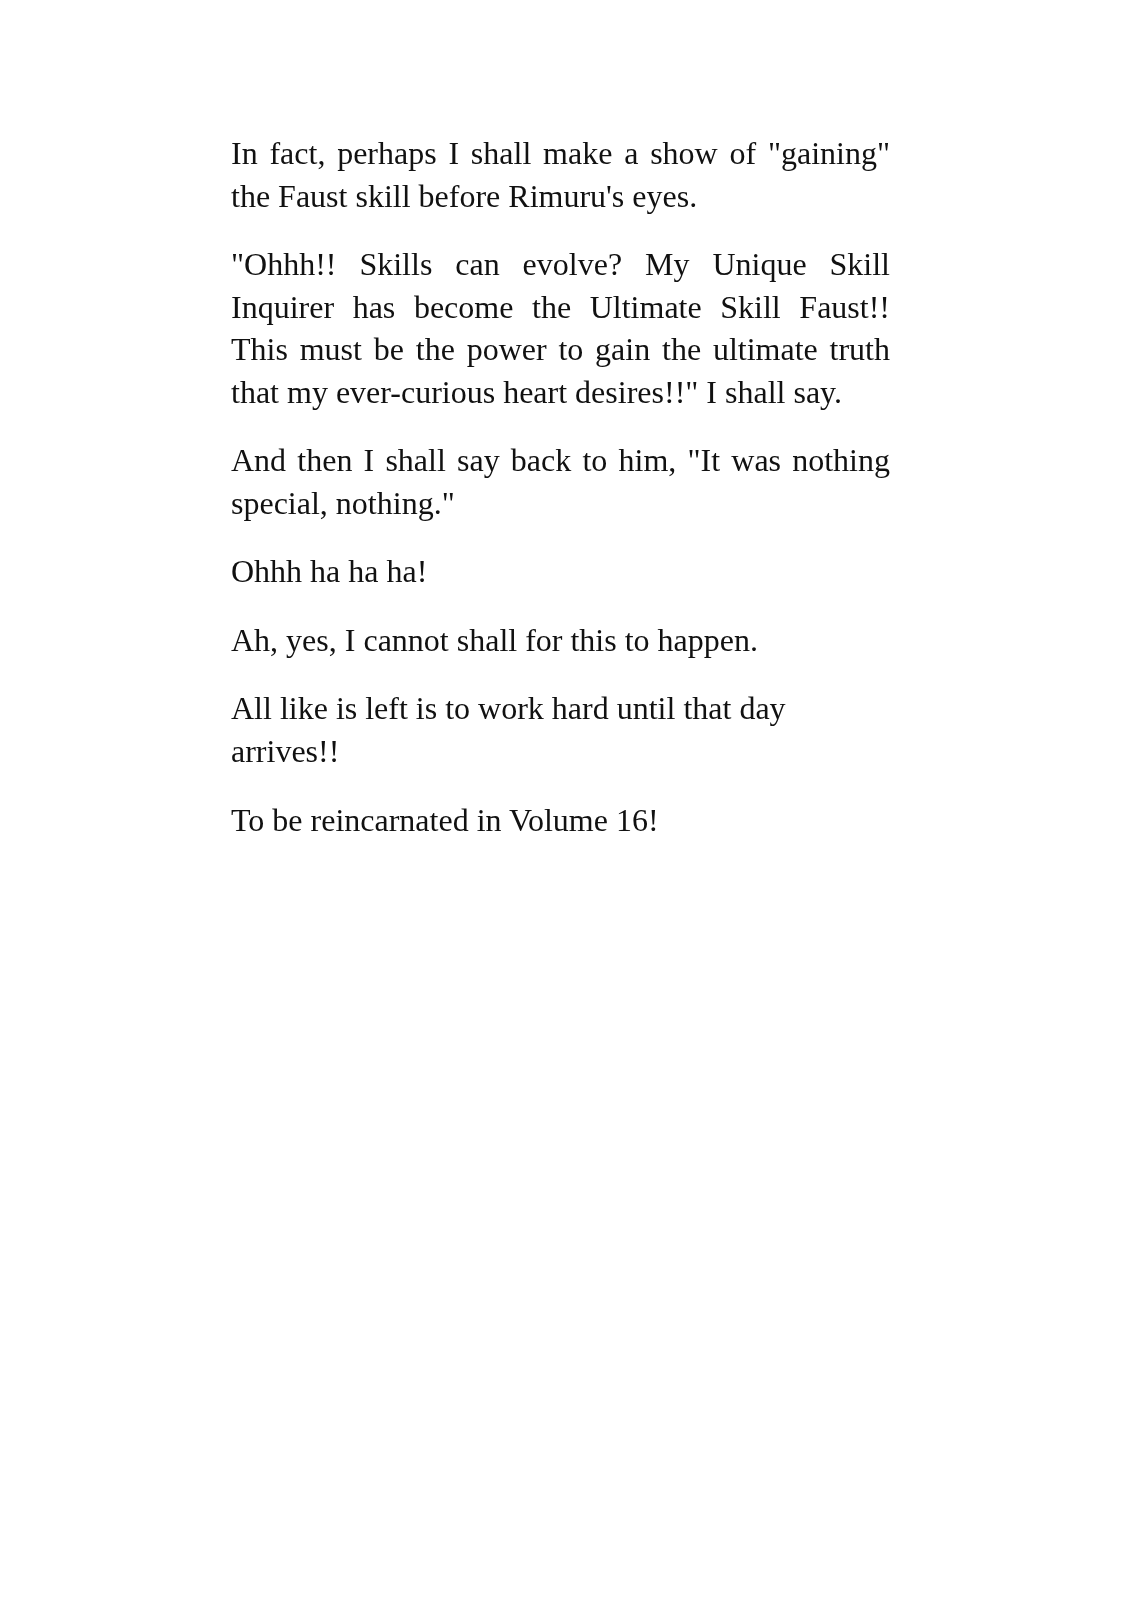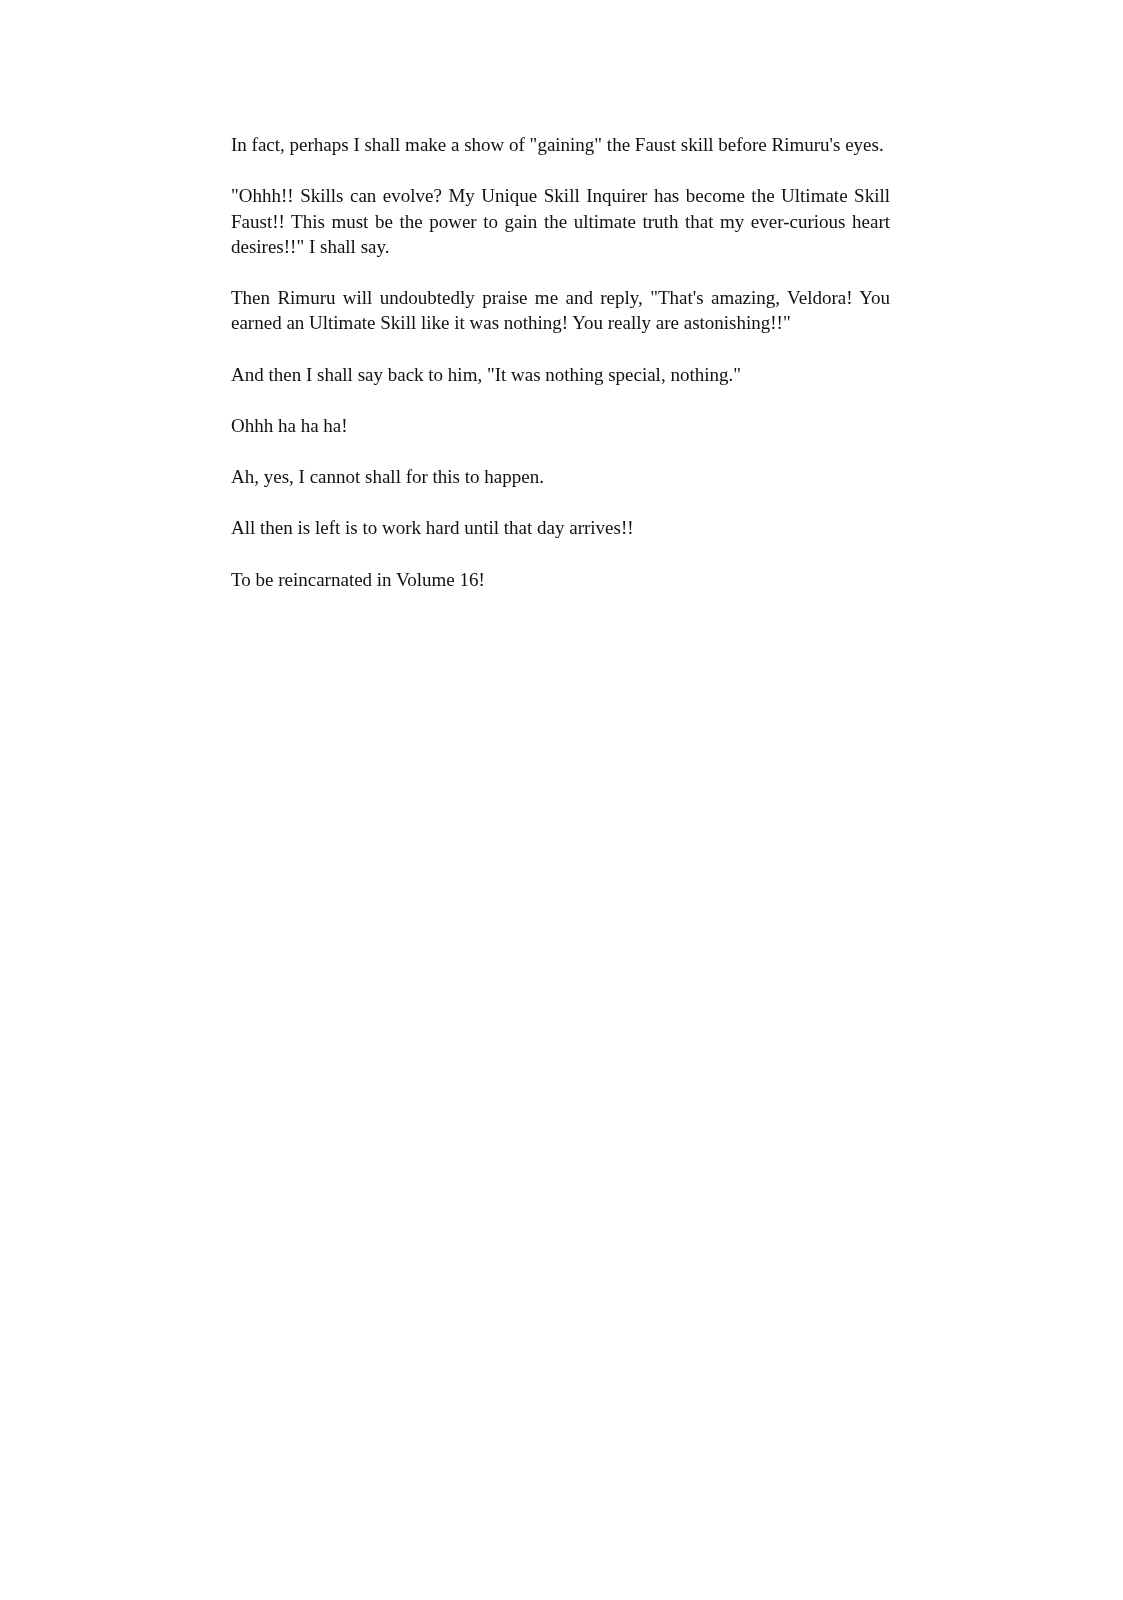--- a/index.html
+++ b/index.html
@@ -23,21 +23,21 @@
     height: 1600px;
     box-sizing: border-box;
   }
   .text-column {
     position: absolute;
     left: 231px;
     top: 132px;
     width: 659px;
   }
   .para {
-    font-size: 19px;
+    font-size: 32px;
     line-height: 1.33;
     text-align: justify;
     text-justify: inter-word;
     margin: 0 0 26px 0;
     hyphens: manual;
     color: #111111;
   }
   .para:last-child {
     margin-bottom: 12px;
   }
@@ -45,20 +45,19 @@
     text-align: left;
   }
 </style>
 </head>
 <body>
 
 <div class="page">
   <div class="text-column">
     <p class="para">In fact, perhaps I shall make a show of "gaining" the Faust skill before Rimuru's eyes.</p>
     <p class="para">"Ohhh!! Skills can evolve? My Unique Skill Inquirer has become the Ultimate Skill Faust!! This must be the power to gain the ultimate truth that my ever-curious heart desires!!" I shall say.</p>
-    <p class="para">Then Rimuru will undoubtedly praise me and reply, "That's amazing, Veldora! You earned an Ultimate Skill like it was nothing! You really are astonishing!!"</p>
     <p class="para">And then I shall say back to him, "It was nothing special, nothing."</p>
     <p class="para no-justify">Ohhh ha ha ha!</p>
     <p class="para no-justify">Ah, yes, I cannot shall for this to happen.</p>
-    <p class="para no-justify">All then is left is to work hard until that day arrives!!</p>
+    <p class="para no-justify">All like is left is to work hard until that day arrives!!</p>
     <p class="para no-justify">To be reincarnated in Volume 16!</p>
   </div>
 </div>
 
 </body></html>

